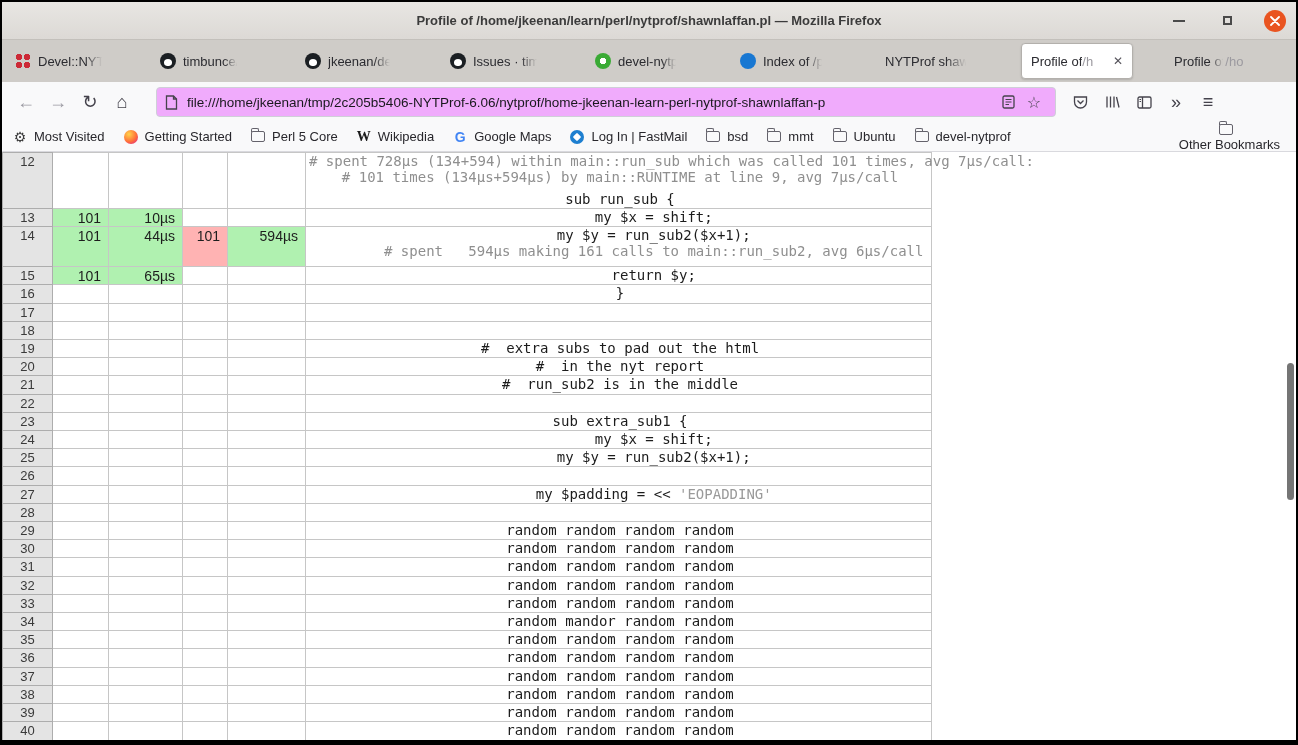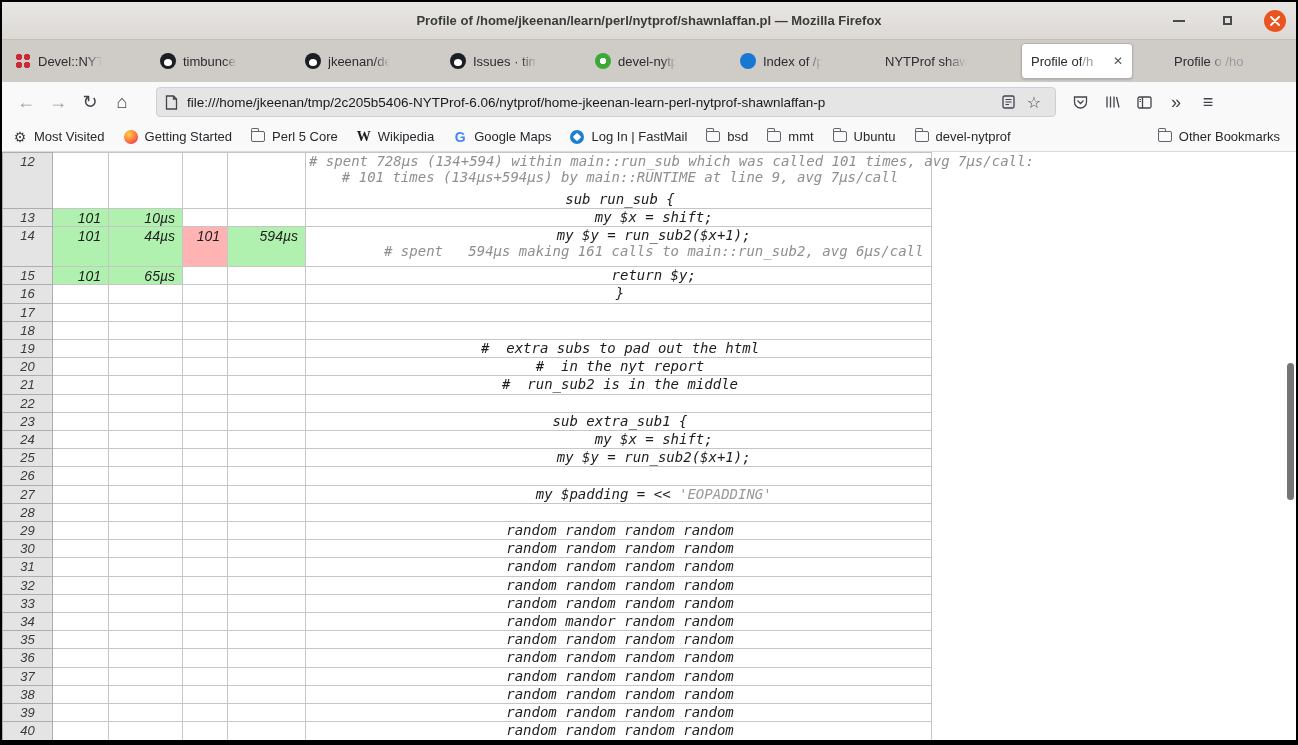--- a/index.html
+++ b/index.html
@@ -41,50 +41,50 @@
   .tdim { color:#9c9aa0; white-space:pre; }
   .tclose { margin-left:auto; color:#55535b; font-size:12px; padding-left:4px; }
   .newtab { height:36px; width:30px; margin-bottom:3px; display:flex; align-items:center; justify-content:center;
             font-size:19px; color:#3c3a40; }
 
   
   .navbar { height:40px; flex:0 0 40px; background:#f9f9fa; display:flex; align-items:center; padding:0 8px; }
   .navicon { width:32px; height:30px; display:flex; align-items:center; justify-content:center;
              font-size:18px; color:#45434c; }
   .navicon.dim { color:#9c9ba3; }
-  .urlbar { flex:0 0 auto; width:900px; height:30px; margin:0 8px 0 18px; background:#e5e5e5;
+  .urlbar { flex:0 0 auto; width:900px; height:30px; margin:0 8px 0 18px; background:#f0abfc;
             border:1px solid #cfcfd8; border-radius:4px; display:flex; align-items:center; padding:0 8px; }
   .urlicon { flex:0 0 auto; display:flex; align-items:center; margin-right:9px; }
   .urltext { flex:1 1 auto; font-size:13.5px; color:#19181d; white-space:nowrap; overflow:hidden;
              -webkit-mask-image:linear-gradient(90deg,#000 91%,transparent 99%);
              mask-image:linear-gradient(90deg,#000 91%,transparent 99%); }
   .urlbtn { flex:0 0 auto; display:flex; align-items:center; justify-content:center; width:26px; height:26px;
             color:#45434c; font-size:16px; }
   .after-url { display:flex; align-items:center; }
 
   
   .bookbar { height:30px; flex:0 0 30px; background:#f9f9fa; border-bottom:1px solid #d9d9de;
              display:flex; align-items:center; padding:0 10px; font-size:13px; color:#28272c; }
   .bitem { display:flex; align-items:center; margin-right:18px; white-space:nowrap; }
-  .bitem.push { margin-left:auto; margin-right:6px; }
+  .bitem.push { margin-left:auto; margin-right:6px;flex-direction:column; }
   .bicon { width:16px; height:16px; margin-right:6px; display:flex; align-items:center; justify-content:center; }
   .glyph-gear { font-size:14px; color:#3c3c3c; }
   .glyph-w { font-family:"Liberation Serif", serif; font-weight:bold; font-size:14px; color:#1b1b1b; }
   .glyph-g { font-weight:bold; font-size:14px; color:#4285f4; }
   .ic-folder { width:14px; height:11px; border:1.4px solid #64626b; border-radius:2px; position:relative; }
   .ic-folder::before { content:""; position:absolute; left:-1px; top:-4px; width:6px; height:3px;
                        border:1.4px solid #64626b; border-bottom:none; border-radius:2px 2px 0 0; }
   .ic-firefox { width:14px; height:14px; border-radius:50%;
                 background:radial-gradient(circle at 35% 30%, #ffd24a, #ff7139 55%, #e0218a 95%); }
   .ic-fastmail { width:14px; height:14px; border-radius:50%; background:#1e7fd0; position:relative; }
   .ic-fastmail::after { content:""; position:absolute; left:4px; top:4px; width:6px; height:6px;
                         background:#fff; border-radius:1px; transform:rotate(45deg); }
 
   
-  .content { flex:1 1 auto; background:#fff; position:relative; overflow:hidden;font-style:italic; }
+  .content { flex:1 1 auto; background:#fff; position:relative; overflow:hidden; }
   table.profile { border-collapse:collapse; table-layout:fixed; width:929px; }
   col.c-ln{width:50px} col.c-st{width:56px} col.c-tm{width:74px} col.c-ca{width:45px} col.c-ti{width:78px} col.c-co{width:626px}
   td { vertical-align:top; border:1px solid #c6c6c6; font-size:14px; line-height:16.2px; }
   td.ln { background:#e4e4e4; border-color:#adadad; text-align:center; color:#3a3a3a;
           font-size:13px; padding-top:1px; }
   td.num { text-align:right; padding:1px 7px 0 0; color:#1d1d1d; }
   td.hg { background:#b0f1b0; }
   td.hr { background:#ffb3b3; }
   td.code { padding:0 0 0 3px; border-left-color:#c6c6c6; }
   .cl { font-family:"DejaVu Sans Mono", monospace; font-size:14px; line-height:16.2px;

